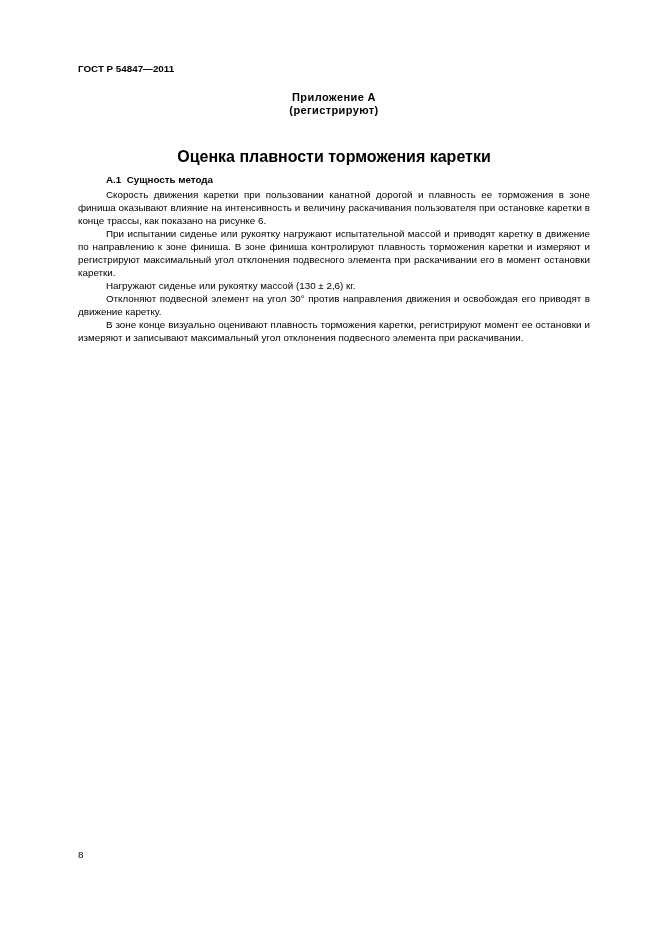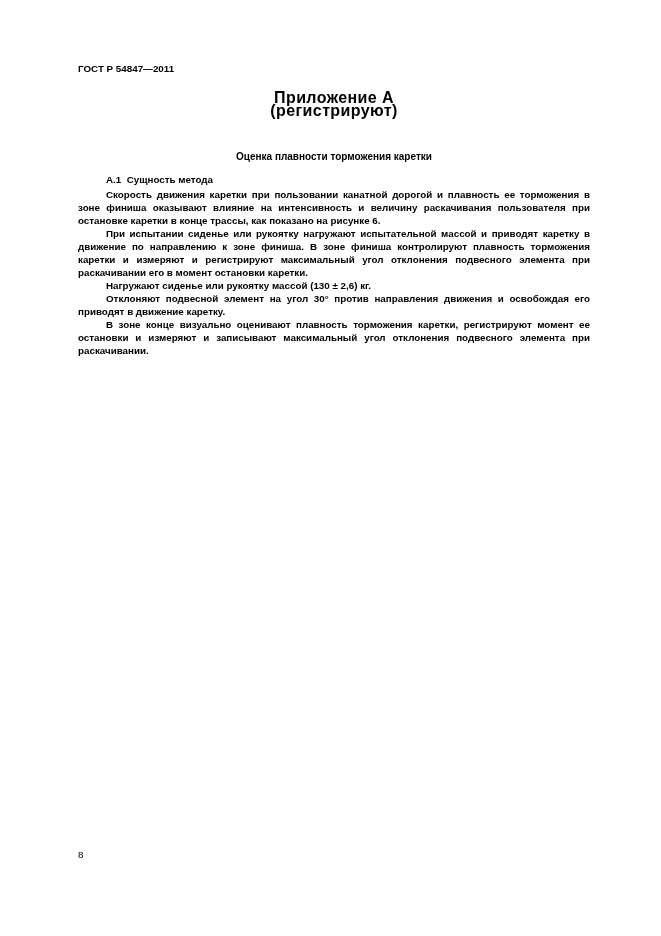--- a/index.html
+++ b/index.html
@@ -19,51 +19,50 @@
     overflow: hidden;
   }
   .doc-number {
     font-weight: bold;
     font-size: 9.8px;
     line-height: 13px;
   }
   .annex {
     text-align: center;
     font-weight: bold;
-    font-size: 16px;
+    font-size: 11px;
     line-height: 13px;
     margin-top: 16px;
   }
   .annex div {
     letter-spacing: 0.4px;
   }
   .title {
     text-align: center;
     font-weight: bold;
-    font-size: 10px;
+    font-size: 16px;
     line-height: 13px;
     margin: 33px 0 0 0;
   }
   .heading {
     font-weight: bold;
     font-size: 9.8px;
     line-height: 13px;
     padding-left: 28px;
     margin: 6px 0 2px 0;
   }
   .heading.first {
     margin-top: 10px;
   }
   .para {
     margin: 0;
     font-size: 9.8px;
     line-height: 13px;
     text-align: justify;
     text-indent: 28px;
-    font-weight: bold;
   }
   .page-number {
     position: absolute;
     left: 78px;
     top: 848px;
     font-size: 9.8px;
     line-height: 13px;
   }
 </style>
 </head>

